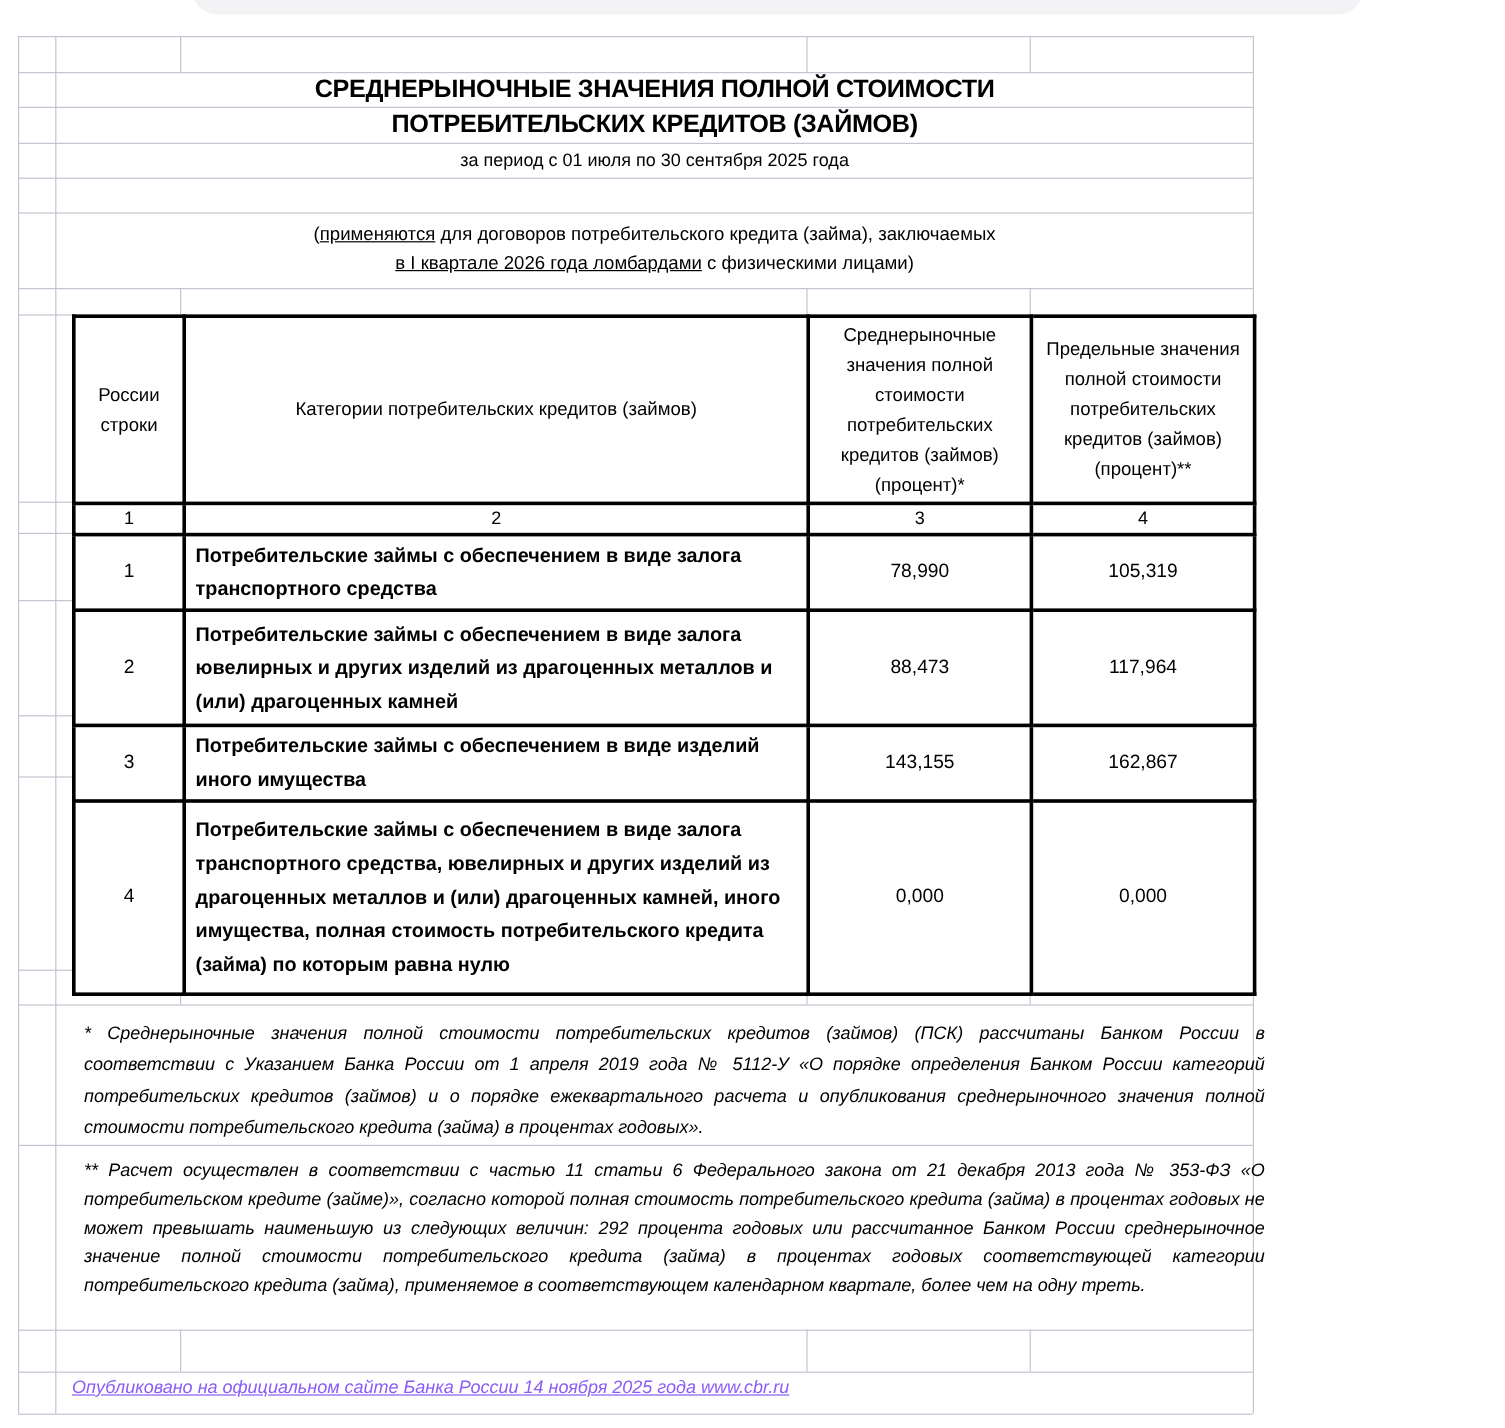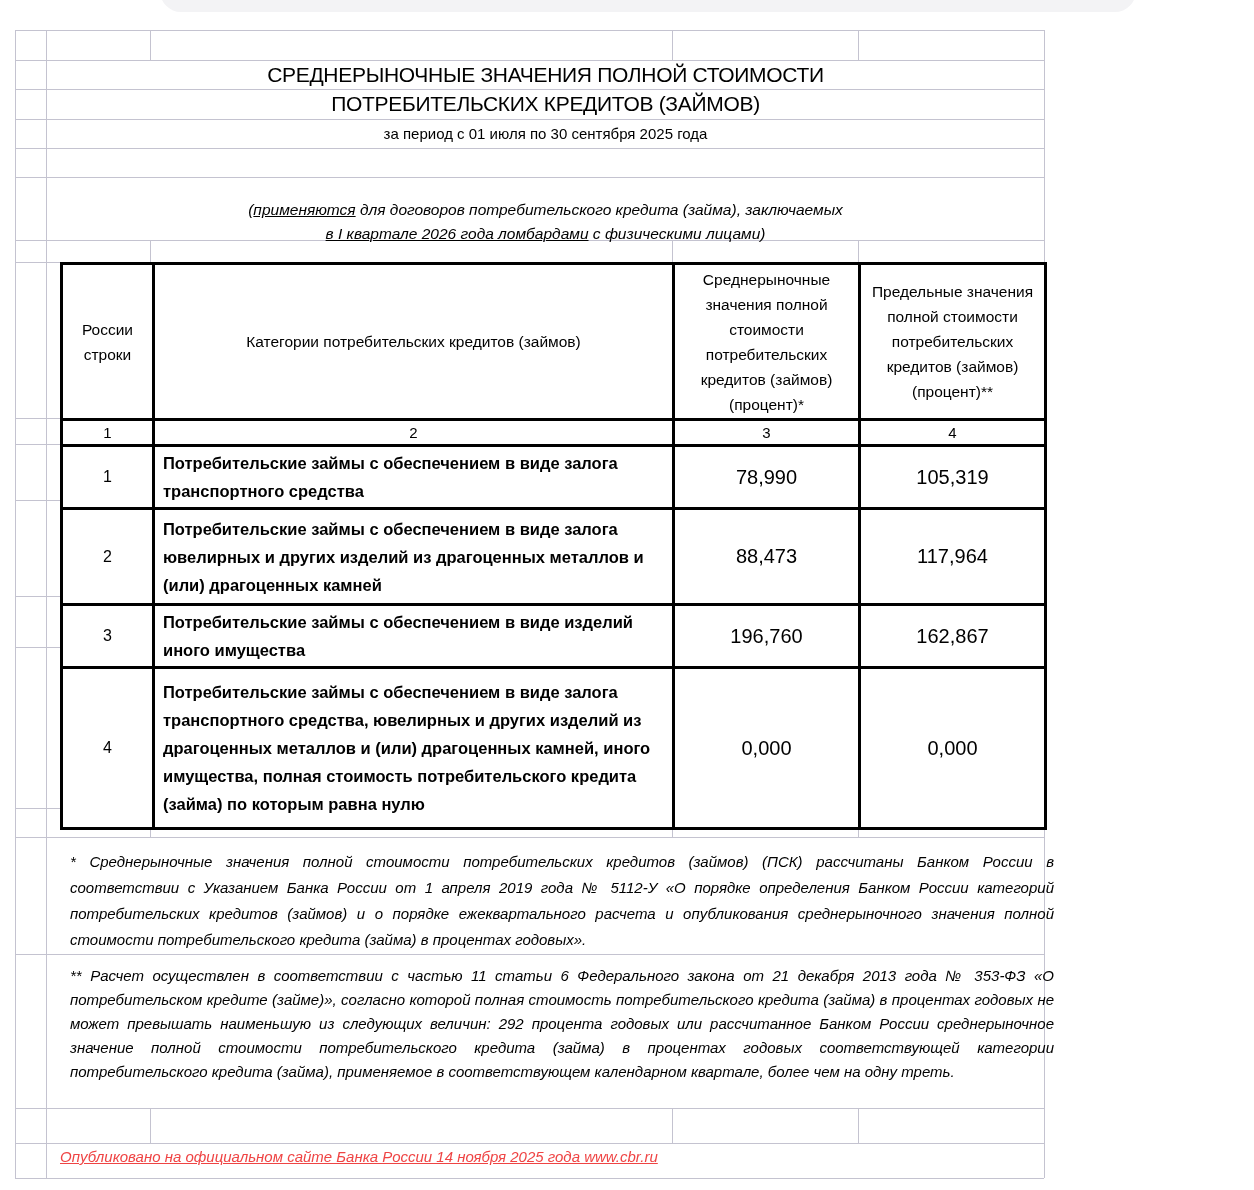--- a/index.html
+++ b/index.html
@@ -33,35 +33,34 @@
   .vl { width: 1px; }
   
   .band {
     position: absolute;
     left: 47px;
     width: 997px;
     text-align: center;
     z-index: 2;
   }
   .title-line {
-    font-weight: normal;
+    font-weight: bold;
     font-size: 21px;
     letter-spacing: -0.3px;
     line-height: 29px;
     text-align: center;
   }
   .period-line {
     font-size: 15px;
     line-height: 29px;
   }
   .note-block {
-    font-style: italic;
     font-size: 15.5px;
     line-height: 24px;
-    padding-top: 21px;
+    padding-top: 7px;
   }
   .note-block .u { text-decoration: underline; }
   
   table.psk {
     position: absolute;
     left: 60px;
     top: 262px;
     width: 984px;
     border-collapse: collapse;
     table-layout: fixed;
@@ -79,21 +78,21 @@
   tr.hdr td { font-size: 15.5px; line-height: 25px; font-weight: normal; }
   tr.numrow { height: 26px; }
   tr.numrow td { font-size: 15px; line-height: 16px; padding: 0; }
   tr.datarow td.cat {
     text-align: left;
     font-weight: bold;
     font-size: 16.5px;
     line-height: 28px;
     padding: 2px 6px 2px 8px;
   }
-  tr.datarow td.val { font-size: 20px; }
+  tr.datarow td.val { font-size: 16px; }
   tr.r1 { height: 56px; }
   tr.r2 { height: 96px; }
   tr.r3 { height: 51px; }
   tr.r4 { height: 161px; }
   
   .footnote {
     position: absolute;
     left: 60px;
     width: 984px;
     font-style: italic;
@@ -107,21 +106,21 @@
   
   .published {
     position: absolute;
     left: 60px;
     top: 1148px;
     font-style: italic;
     font-size: 15px;
     z-index: 2;
   }
   .published a {
-    color: #ef4444;
+    color: #8b5cf6;
     text-decoration: underline;
     cursor: pointer;
   }
 </style>
 </head>
 <body>
 
 <div class="page">
 
   <div class="top-sheet"></div>
@@ -199,21 +198,21 @@
       </tr>
       <tr class="datarow r2">
         <td>2</td>
         <td class="cat">Потребительские займы с обеспечением в виде залога ювелирных и других изделий из драгоценных металлов и (или) драгоценных камней</td>
         <td class="val">88,473</td>
         <td class="val">117,964</td>
       </tr>
       <tr class="datarow r3">
         <td>3</td>
         <td class="cat">Потребительские займы с обеспечением в виде изделий иного имущества</td>
-        <td class="val">196,760</td>
+        <td class="val">143,155</td>
         <td class="val">162,867</td>
       </tr>
       <tr class="datarow r4">
         <td>4</td>
         <td class="cat">Потребительские займы с обеспечением в виде залога транспортного средства, ювелирных и других изделий из драгоценных металлов и (или) драгоценных камней, иного имущества, полная стоимость потребительского кредита (займа) по которым равна нулю</td>
         <td class="val">0,000</td>
         <td class="val">0,000</td>
       </tr>
     </tbody>
   </table>

